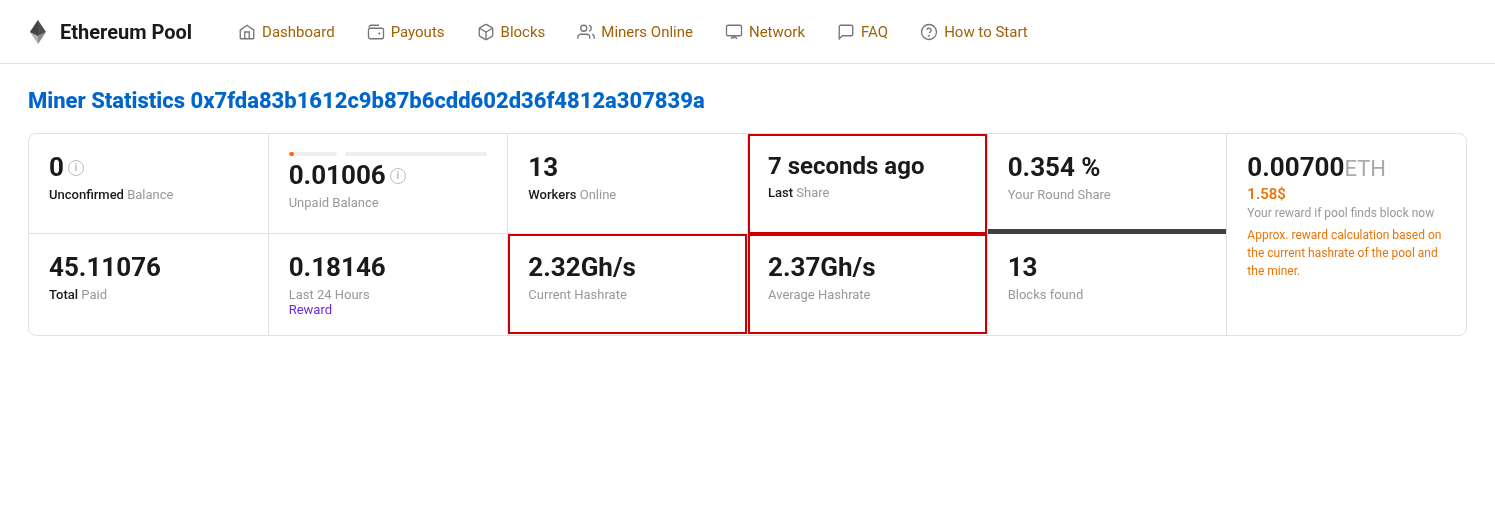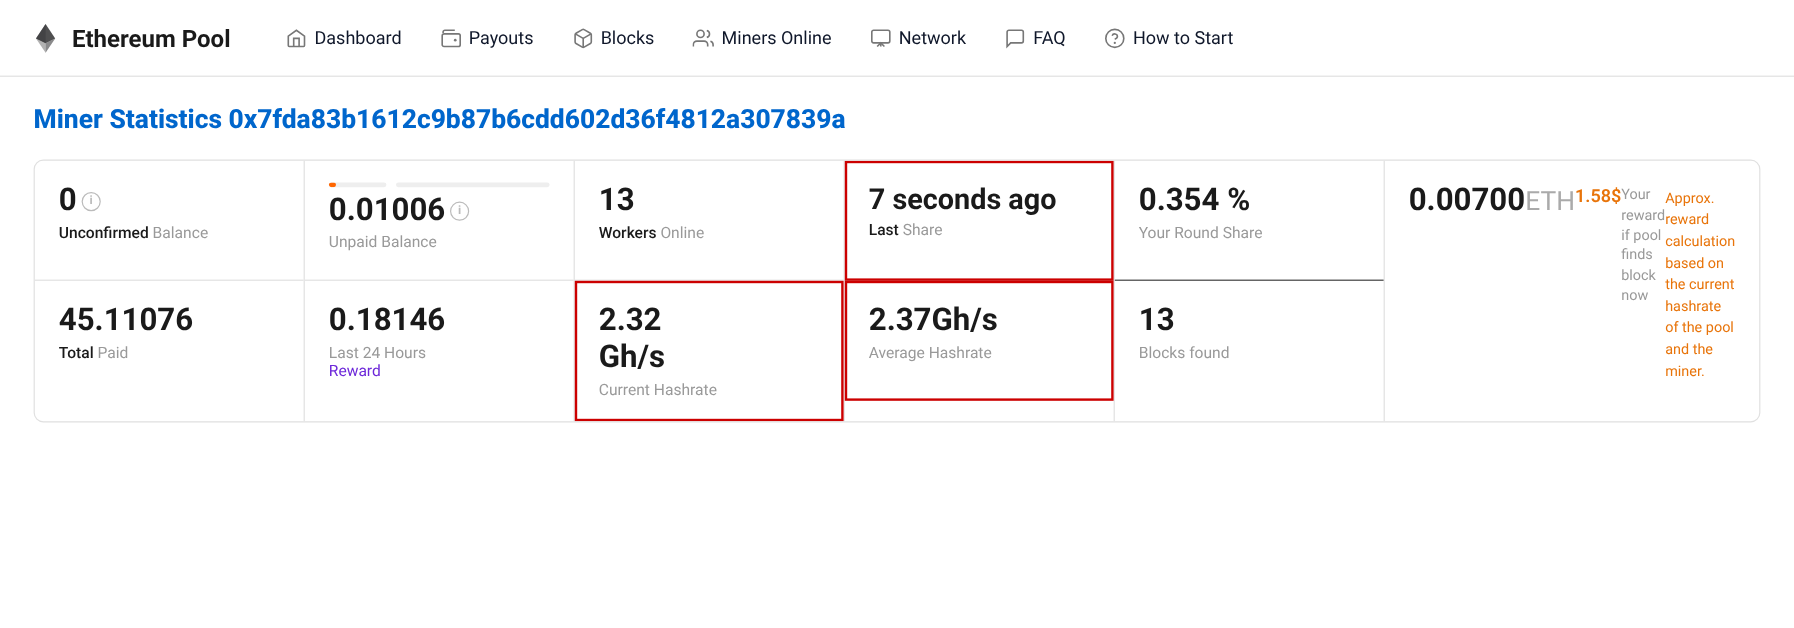--- a/index.html
+++ b/index.html
@@ -35,21 +35,21 @@
       gap: 4px;
       flex: 1;
     }
     .nav-item {
       display: flex;
       align-items: center;
       gap: 6px;
       padding: 8px 14px;
       border-radius: 6px;
       cursor: pointer;
-      color: #0f172a;
+      color: #a16207;
       font-size: 15px;
       text-decoration: none;
       transition: background 0.15s;
     }
     .nav-icon {
       width: 18px;
       height: 18px;
       color: #777;
     }
 
@@ -264,21 +264,21 @@
     <div style="display:flex;flex-direction:column;flex:1;border-right:1px solid #e0e0e0;">
 
       <div class="card-cell" style="border-bottom:1px solid #e0e0e0;">
         <span class="value-main">13</span>
         <div class="label-main">
           <span class="accent">Workers</span><span> Online</span>
         </div>
       </div>
 
       <div class="card-cell" style="outline:2px solid #cc0000;outline-offset:-2px;position:relative;z-index:2;">
-        <div style="display:flex;align-items:flex-start;gap:0;flex-direction:column;">
+        <div style="display:flex;align-items:flex-end;gap:0;">
           <span class="value-main">2.32</span>
           <span class="value-main unit"> Gh/s</span>
         </div>
         <div class="label-main">
           <span>Current Hashrate</span>
         </div>
       </div>
     </div>
 
     <div style="display:flex;flex-direction:column;flex:1;border-right:1px solid #e0e0e0;">
@@ -296,38 +296,38 @@
           <span class="value-main unit"> Gh/s</span>
         </div>
         <div class="label-main">
           <span>Average Hashrate</span>
         </div>
       </div>
     </div>
 
     <div style="display:flex;flex-direction:column;flex:1;border-right:1px solid #e0e0e0;">
 
-      <div class="card-cell" style="border-bottom:1px solid #404040;">
+      <div class="card-cell" style="border-bottom:5px solid #404040;">
         <span class="value-main">0.354 %</span>
         <div class="label-main">
           <span>Your Round Share</span>
         </div>
       </div>
 
       <div class="card-cell">
         <span class="value-main">13</span>
         <div class="label-main">
           <span>Blocks found</span>
         </div>
       </div>
     </div>
 
     <div style="display:flex;flex-direction:column;flex:1;">
 
-      <div style="padding:18px 20px;flex:1;display:flex;flex-direction:row;">
+      <div style="padding:18px 20px;flex:1;display:flex;flex-direction:column;">
         <div style="display:flex;align-items:baseline;gap:0;">
           <span class="value-main">0.00700</span>
           <span style="font-size:22px;color:#aaa;font-weight:400;"> ETH</span>
         </div>
         <div class="value-sub">1.58$</div>
         <div class="value-desc">Your reward if pool finds block now</div>
         <div class="approx-text">Approx. reward calculation based on the current hashrate of the pool and the miner.</div>
       </div>
     </div>
 

